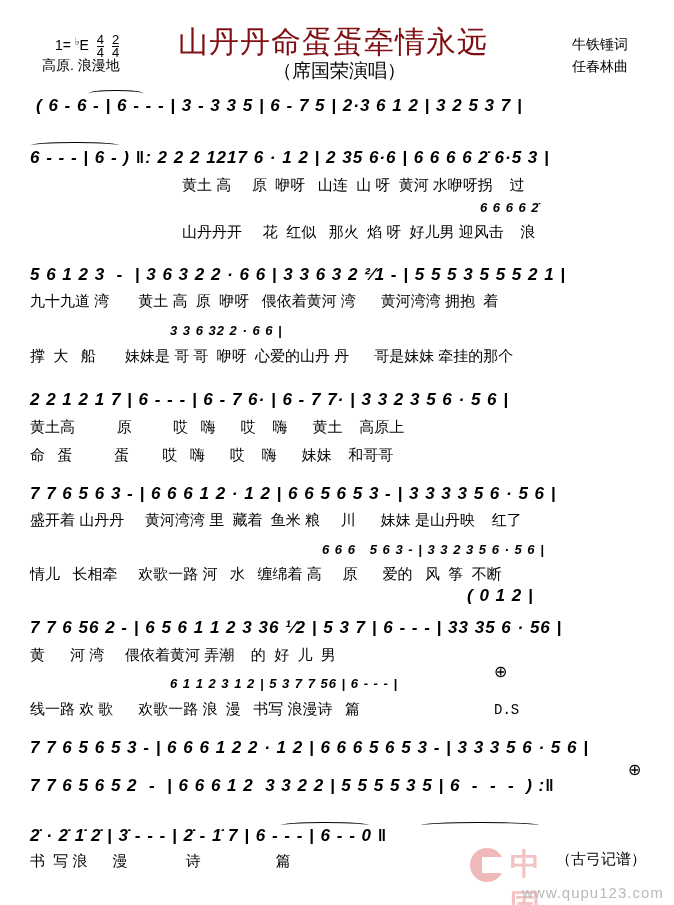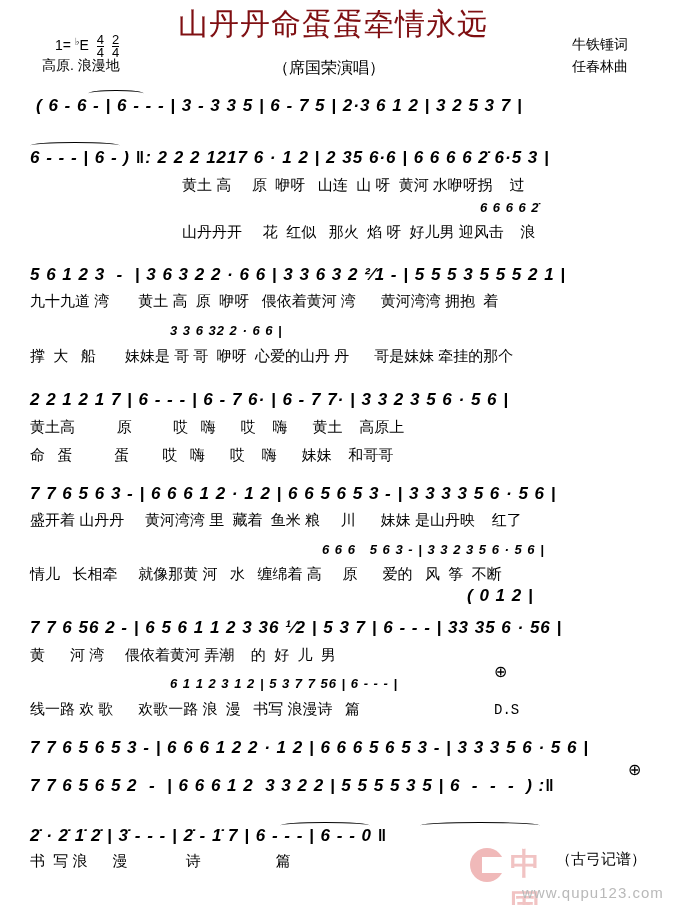--- a/index.html
+++ b/index.html
@@ -5,22 +5,22 @@
   html, body { margin: 0; padding: 0; background: #ffffff; }
   body { width: 674px; height: 905px; position: relative; overflow: hidden;
          font-family: "Liberation Sans", "DejaVu Sans", sans-serif; color: #000; }
   .abs { position: absolute; white-space: nowrap; }
   .key { left: 55px; top: 34px; font-size: 14px; }
   .key .flat { font-size: 10px; vertical-align: 5px; }
   .ts { display: inline-block; text-align: center; font-size: 13px; line-height: 12px; vertical-align: middle; margin-left: 4px; }
   .ts span { display: block; }
   .ts span.num { border-bottom: 1px solid #000; }
   .tempo { left: 42px; top: 57px; font-size: 14px; }
-  .title { left: 178px; top: 4px; font-size: 30px; color: #7f0f12; letter-spacing: 1px; }
-  .subtitle { left: 273px; top: 58px; font-size: 16px; }
+  .title { left: 178px; top: 22px; font-size: 30px; color: #7f0f12; letter-spacing: 1px; }
+  .subtitle { left: 273px; top: 58px; font-size: 19px; }
   .lyricist { left: 572px; top: 36px; font-size: 14px; }
   .composer { left: 572px; top: 58px; font-size: 14px; }
 
   .staff { position: absolute; left: 0; width: 674px; font-family: "Liberation Sans", sans-serif;
            font-style: italic; font-weight: bold; font-size: 17px; }
   .line { position: absolute; white-space: pre; letter-spacing: 1px; }
   .lyr { position: absolute; white-space: pre; font-size: 15px; font-style: normal; font-weight: normal; letter-spacing: 0px; }
   .small { font-size: 13px; }
   .arc { position: absolute; border-top: 1px solid #000; border-radius: 50% 50% 0 0; height: 6px; }
   .segno { position: absolute; font-size: 16px; font-style: normal; font-weight: normal; }
@@ -70,21 +70,21 @@
 <div class="staff" style="top:390px;">
   <div class="line" style="left:30px; top:0;">2 2 1 2 1 7 | 6 - - - | 6 - 7 6· | 6 - 7 7· | 3 3 2 3 5 6 · 5 6 |</div>
   <div class="lyr" style="left:30px; top:28px;">黄土高          原          哎   嗨      哎    嗨      黄土    高原上</div>
   <div class="lyr" style="left:30px; top:56px;">命   蛋          蛋        哎   嗨      哎    嗨      妹妹    和哥哥</div>
 </div>
 
 <div class="staff" style="top:484px;">
   <div class="line" style="left:30px; top:0;">7 7 6 5 6 3 - | 6 6 6 1 2 · 1 2 | 6 6 5 6 5 3 - | 3 3 3 3 5 6 · 5 6 |</div>
   <div class="lyr" style="left:30px; top:27px;">盛开着 山丹丹     黄河湾湾 里  藏着  鱼米 粮     川      妹妹 是山丹映    红了</div>
   <div class="line small" style="left:322px; top:58px;">6 6 6   5 6 3 - | 3 3 2 3 5 6 · 5 6 |</div>
-  <div class="lyr" style="left:30px; top:81px;">情儿   长相牵     就像那黄 河   水   缠绵着 高     原      爱的   风  筝  不断</div>
+  <div class="lyr" style="left:30px; top:81px;">情儿   长相牵     欢歌一路 河   水   缠绵着 高     原      爱的   风  筝  不断</div>
   <div class="line" style="left:440px; top:102px;margin-left:27px;">( 0 1 2 |</div>
 </div>
 
 <div class="staff" style="top:618px;">
   <div class="line" style="left:30px; top:0;">7 7 6 56 2 - | 6 5 6 1 1 2 3 36 ¹⁄2 | 5 3 7 | 6 - - - | 33 35 6 · 56 |</div>
   <div class="lyr" style="left:30px; top:28px;">黄      河 湾     偎依着黄河 弄潮    的  好  儿  男</div>
   <div class="segno" style="left:494px; top:44px;">⊕</div>
   <div class="line small" style="left:170px; top:58px;">6 1 1 2 3 1 2 | 5 3 7 7 56 | 6 - - - |</div>
   <div class="lyr" style="left:30px; top:82px;">线一路 欢 歌      欢歌一路 浪  漫   书写 浪漫诗   篇</div>
   <div class="ds" style="left:494px; top:84px;">D.S</div>

